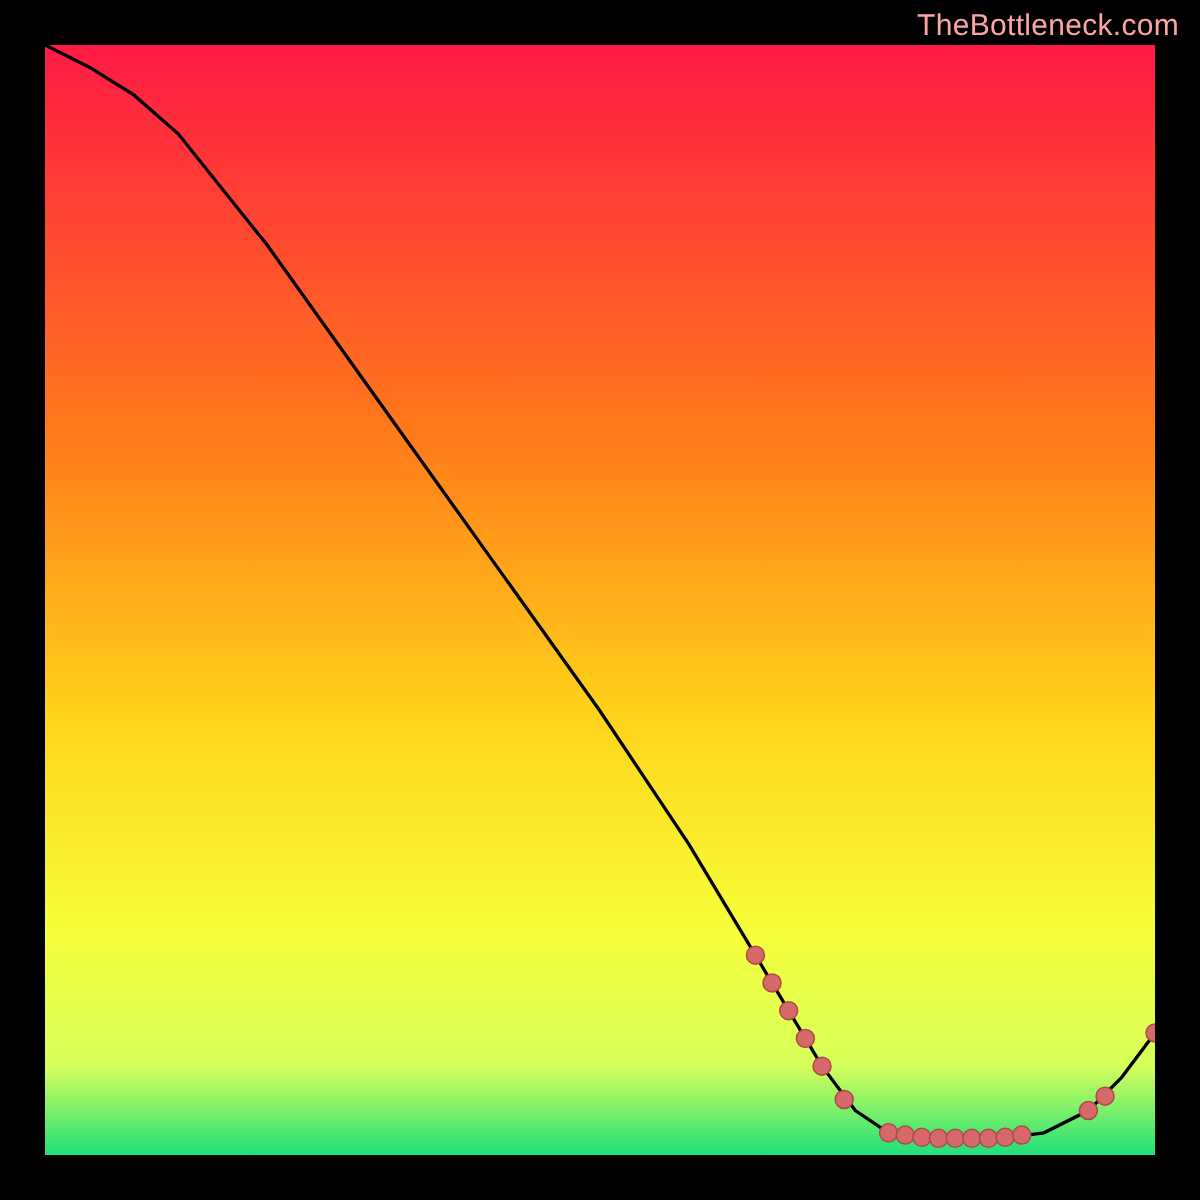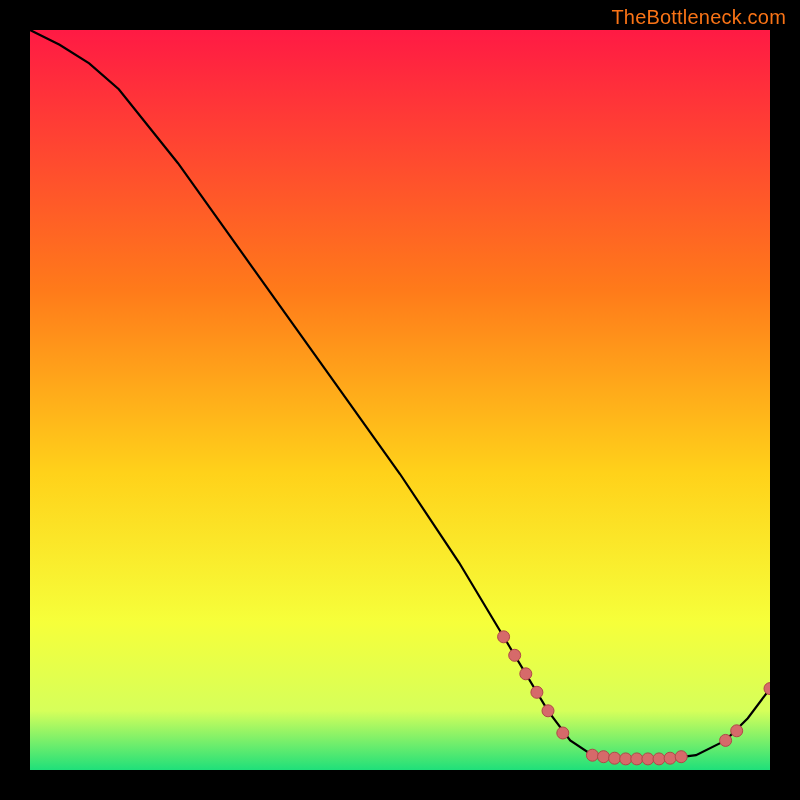--- a/index.html
+++ b/index.html
@@ -14,21 +14,21 @@
   .stage {
     position: relative;
     width: 800px;
     height: 800px;
     background: #000;
   }
   .watermark {
     position: absolute;
     top: 6px;
     right: 14px;
-    color: #f97316;
+    color: #fca5a5;
     font-size: 20px;
     font-weight: 400;
     letter-spacing: 0.2px;
     z-index: 5;
   }
   .plot {
     position: absolute;
     left: 30px;
     top: 30px;
     width: 740px;

